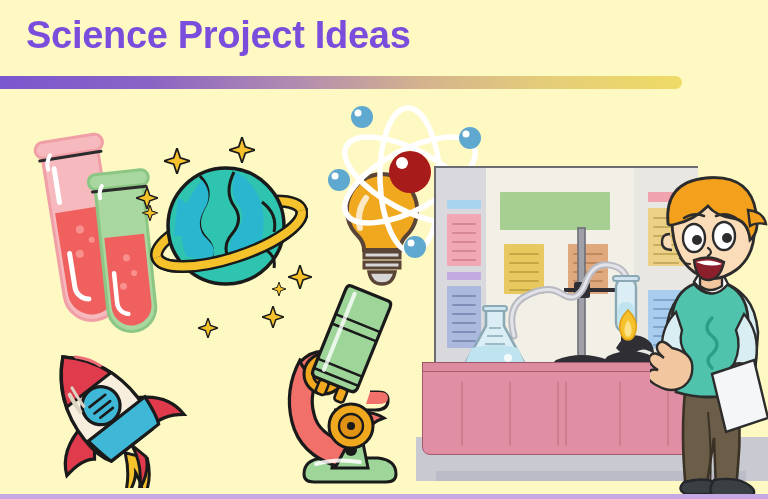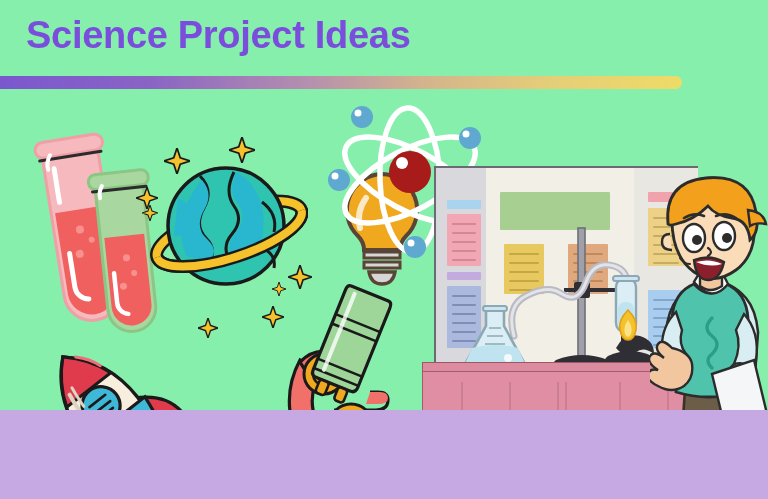--- a/index.html
+++ b/index.html
@@ -1,21 +1,21 @@
 <!DOCTYPE html>
 <html><head>
 <meta charset="utf-8">
 <style>
   html,body{margin:0;padding:0;}
   body{
     width:768px;height:499px;overflow:hidden;
     font-family:"Liberation Sans", sans-serif;
     background:#c6a8e3;
   }
-  #stage{position:relative;width:768px;height:410px;overflow:hidden;background:#86efac;}
+  #stage{position:relative;width:768px;height:494px;overflow:hidden;background:#fef9c3;}
 
   
   #page-title{
     position:absolute;left:26px;top:14px;
     font-size:38px;font-weight:bold;letter-spacing:-0.3px;
     color:#7a4ddd;
     font-family:"Liberation Sans", sans-serif;
     white-space:nowrap;
   }
   #accent-bar{

